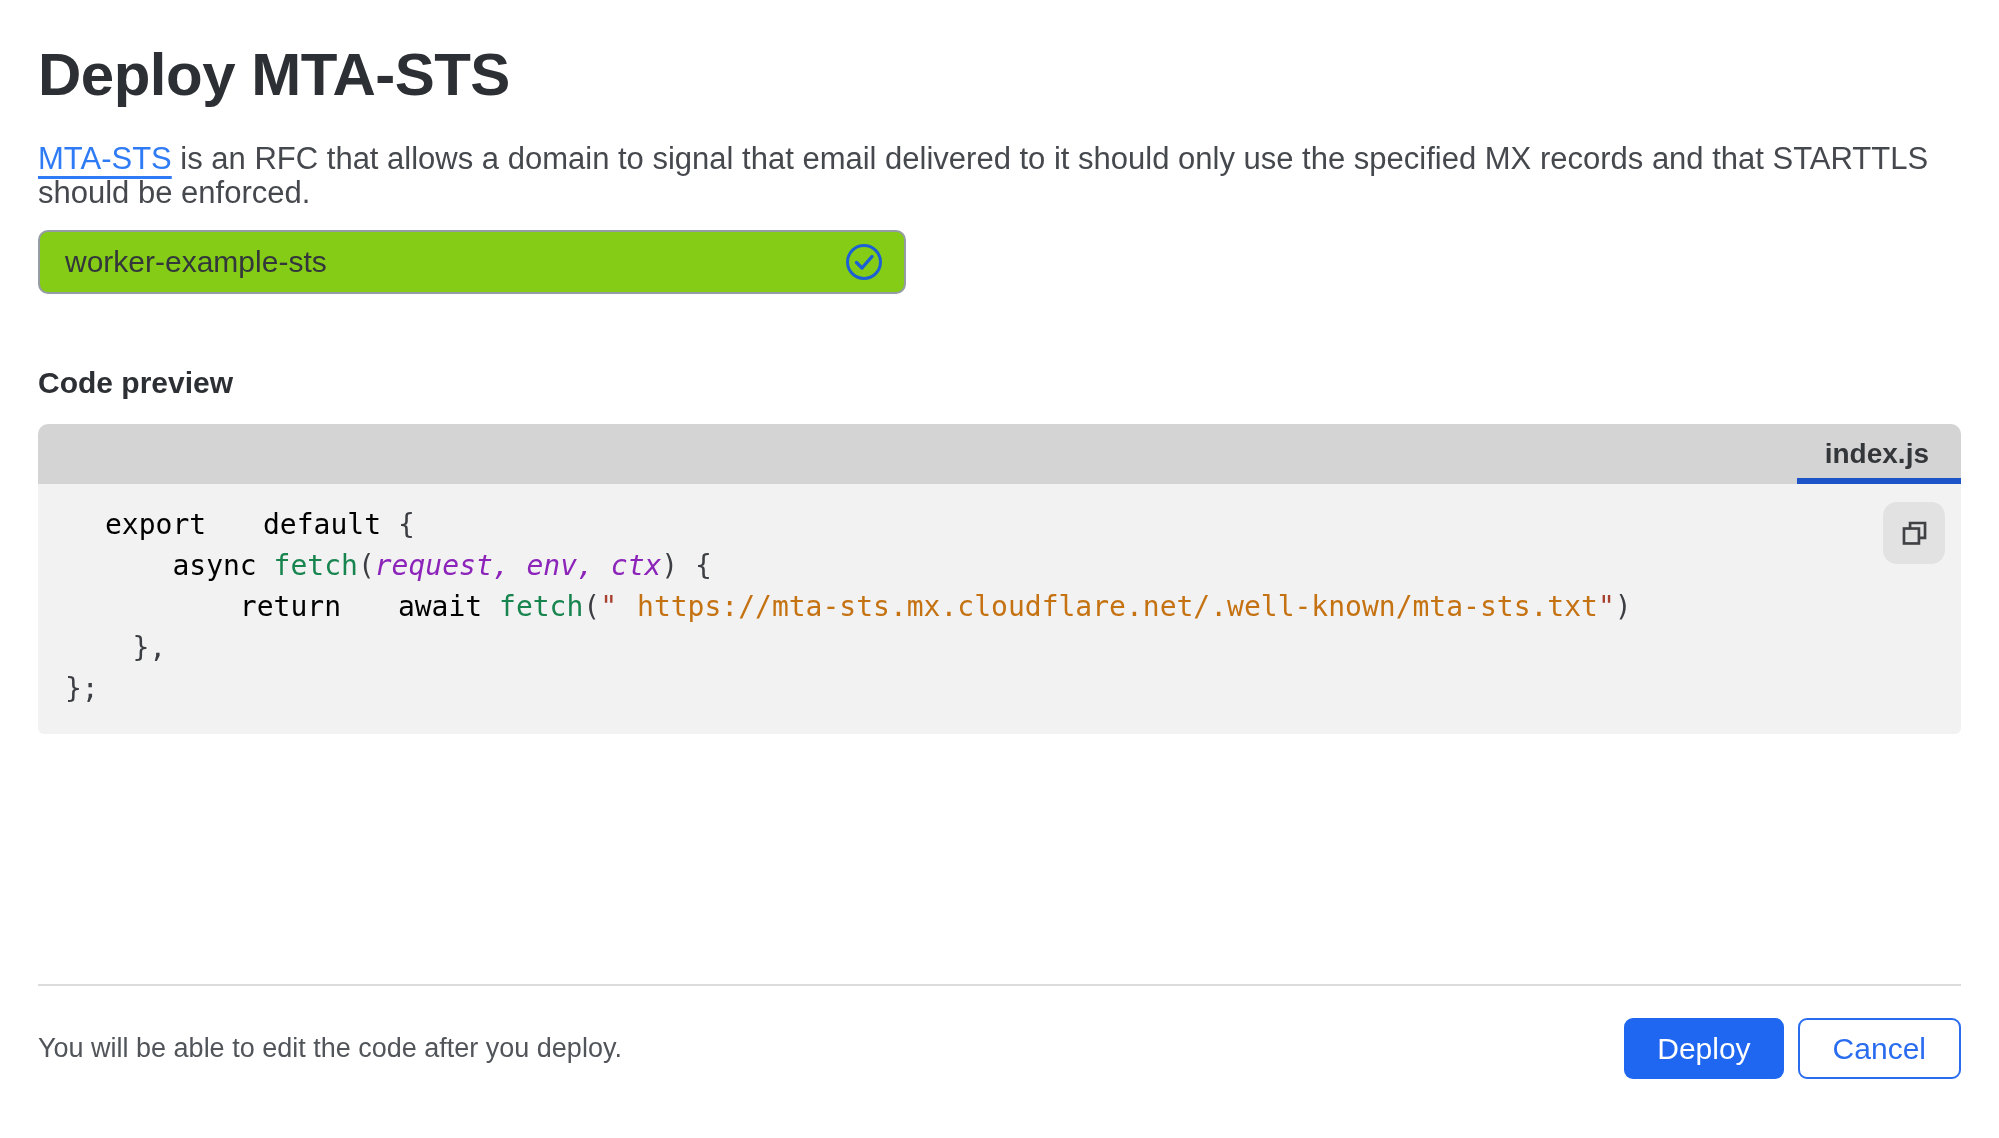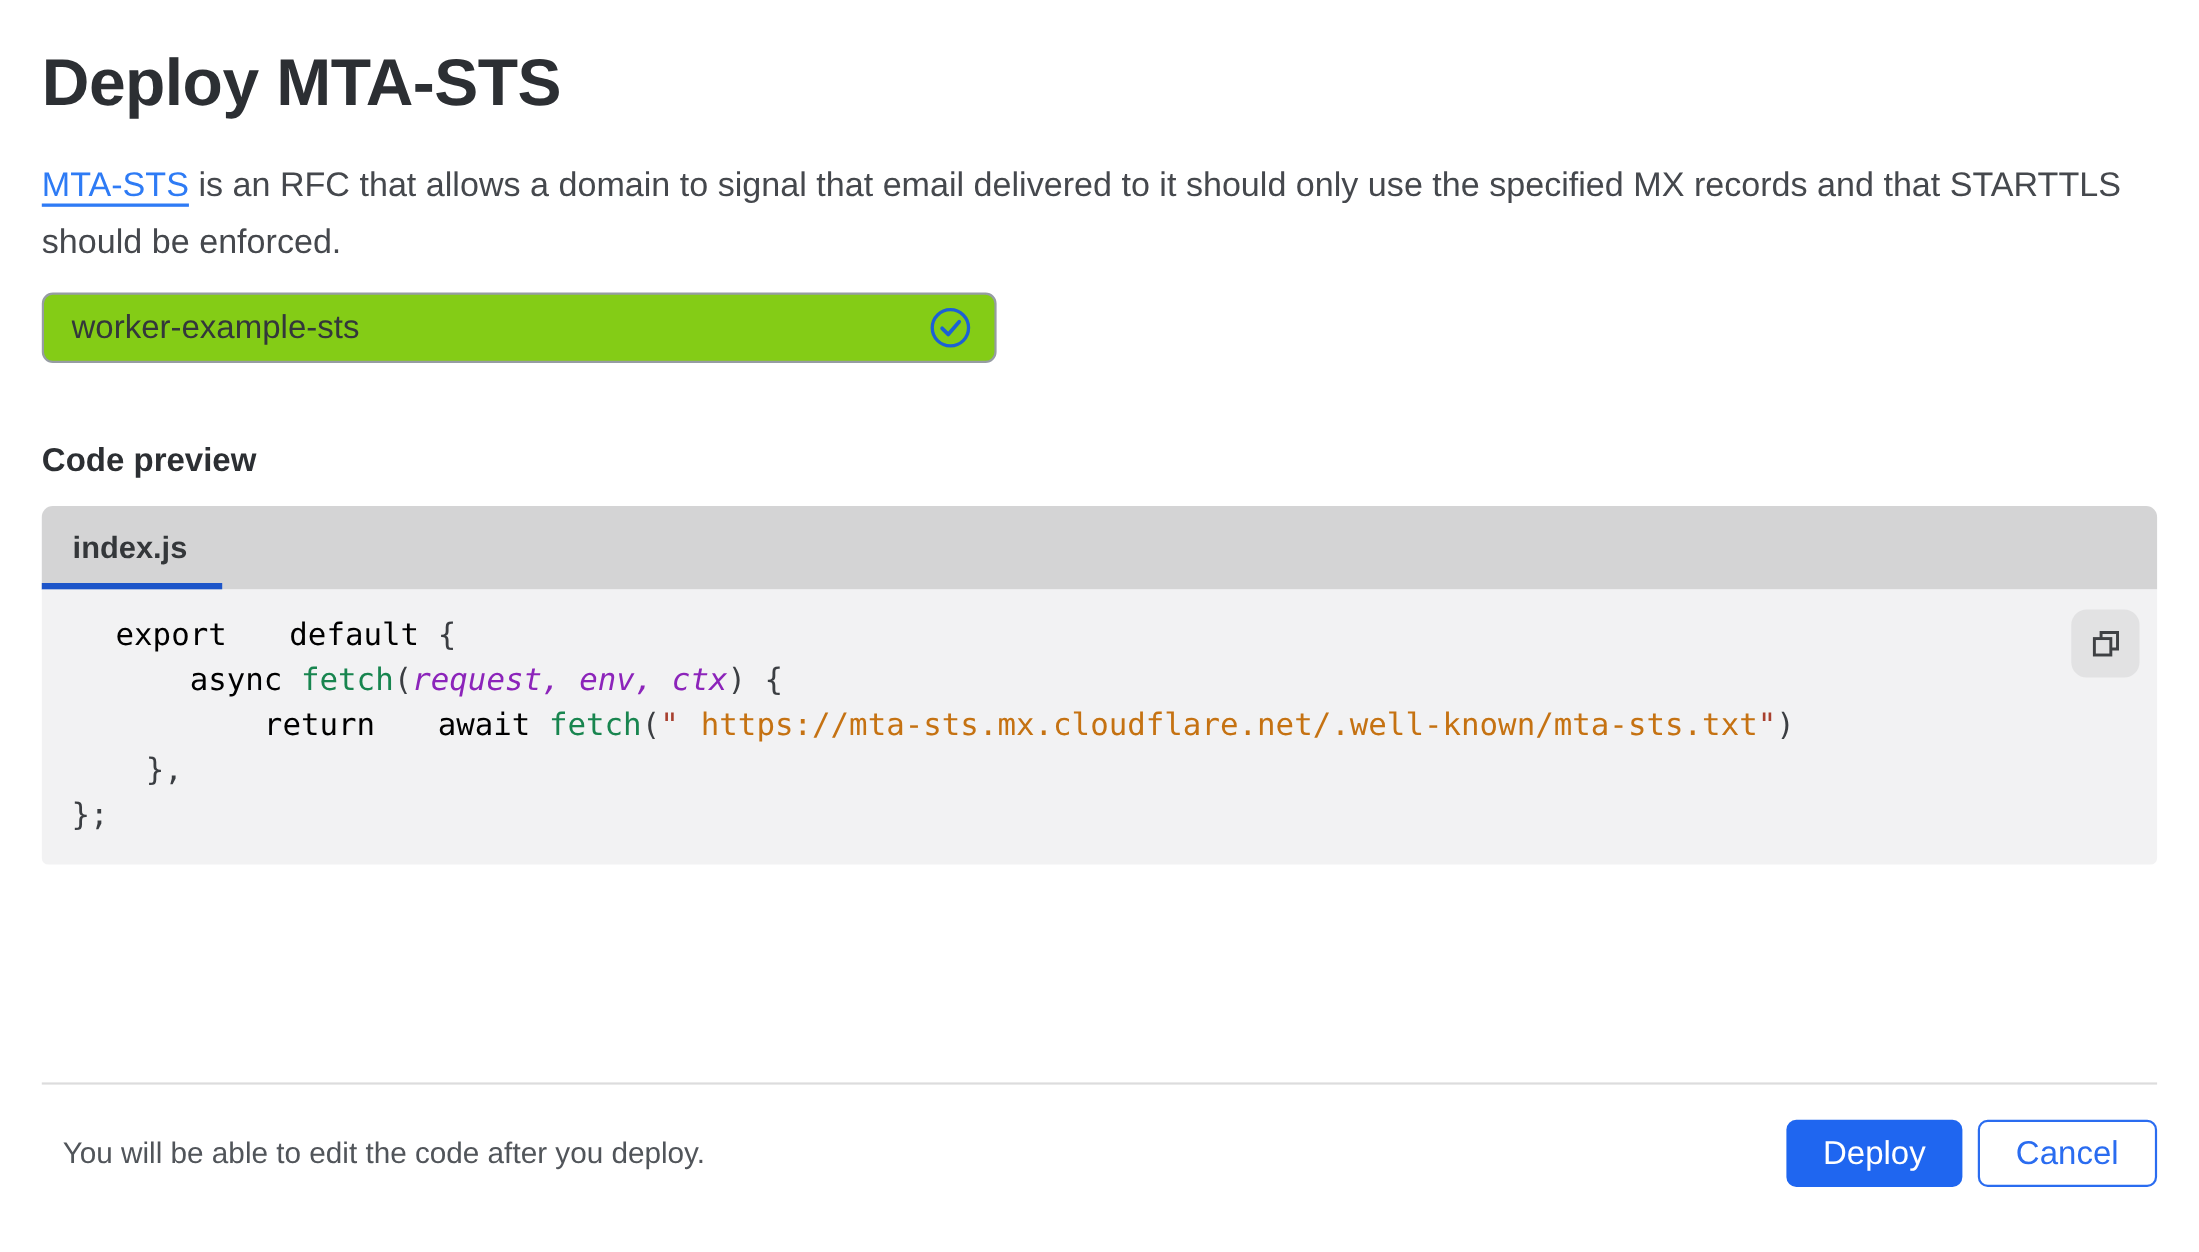--- a/index.html
+++ b/index.html
@@ -15,21 +15,21 @@
     font-weight: 700;
     letter-spacing: -0.5px;
     color: #2c2f33;
     line-height: 1.1;
   }
 
   
   .intro {
     margin-top: 34px;
     font-size: 31px;
-    line-height: 52px;
+    line-height: 34px;
     color: #45484d;
     max-width: 1910px;
   }
   .intro a {
     color: #2e7bf5;
     text-decoration: underline;
     text-decoration-thickness: 3px;
     text-underline-offset: 7px;
     cursor: pointer;
   }
@@ -71,25 +71,26 @@
 
   
   .code-label {
     margin-top: 72px;
     font-size: 30px;
     font-weight: 700;
     color: #2c2f33;
   }
   .code-block { margin-top: 24px; width: 1923px; }
   .tabbar {
-    height: 76px;
+    height: 60px;
     background: #d4d4d5;
     border-radius: 10px 10px 0 0;
     display: flex;
     align-items: stretch;
+    justify-content: flex-end;
   }
   .tab {
     position: relative;
     display: flex;
     align-items: center;
     padding: 0 32px 0 28px;
     cursor: pointer;
   }
   .tab-label {
     font-size: 28px;
@@ -149,21 +150,20 @@
   }
   .footer-row {
     position: absolute;
     left: 38px;
     right: 38px;
     top: 1018px;
     height: 61px;
     display: flex;
     align-items: center;
     justify-content: space-between;
-    margin-left: 19px;
   }
   .footer-note {
     font-size: 27px;
     color: #51555a;
   }
   .actions { display: flex; align-items: center; gap: 14px; }
   .btn {
     height: 61px;
     border-radius: 9px;
     font-family: "Liberation Sans", sans-serif;

